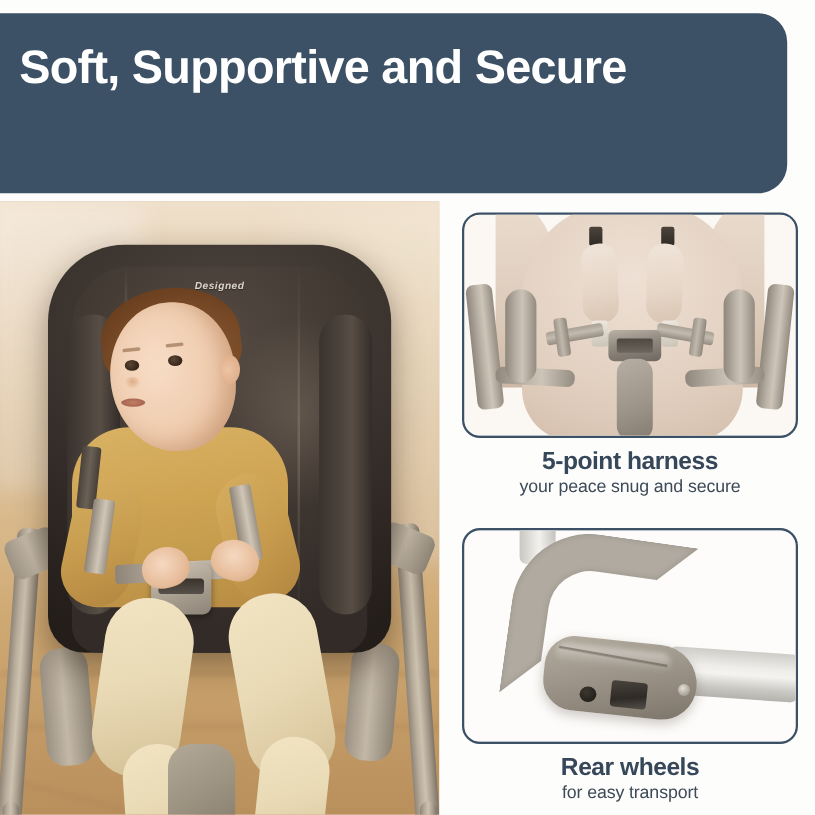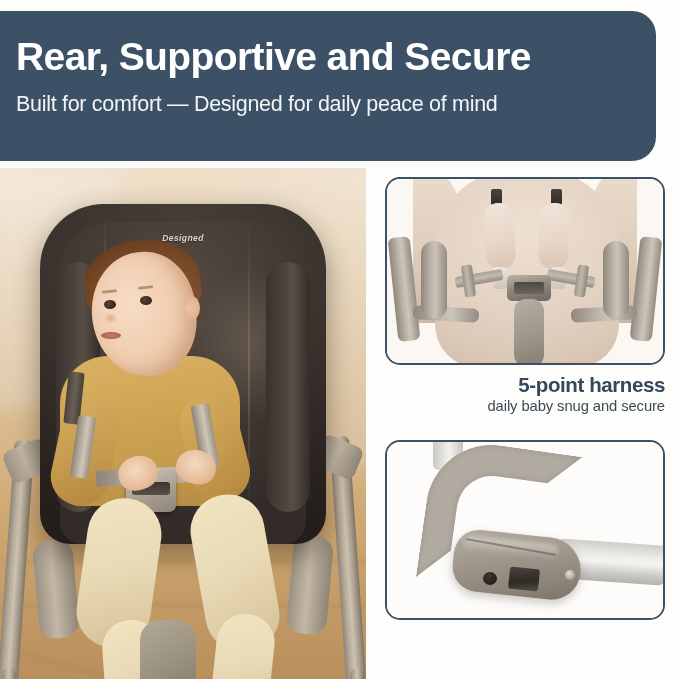--- a/index.html
+++ b/index.html
@@ -231,21 +231,21 @@
     border-radius:15px;
     background:#ffffff;
     overflow:hidden;
   }
   #panel-harness{ top:177px; height:188px; }
   #panel-wheels { top:440px; height:180px; }
 
   .caption{
     position:absolute; left:385px; width:280px; text-align:center;
   }
-  #caption-harness{ top:372px;text-align:right; }
+  #caption-harness{ top:372px; }
   #caption-wheels { top:627px; }
   .caption-title{
     color:#37475a; font-size:20.5px; font-weight:bold;
     letter-spacing:-0.4px; line-height:25px;
   }
   .caption-sub{
     color:#3d4a57; font-size:14.8px; font-weight:normal;
     line-height:19.5px; letter-spacing:-0.1px;
   }
 
@@ -374,22 +374,21 @@
   .p2-seam{
     position:absolute; left:78px; top:104px; width:92px; height:2px;
     background:rgba(70,62,52,.45); border-radius:2px;
     transform:rotate(10deg); filter:blur(.4px);
   }
 </style>
 </head>
 <body>
 
 <div id="header-banner">
-  <div id="banner-title">Rear, Supportive and Secure</div>
-  <div id="banner-subtitle">Built for comfort — Designed for daily peace of mind</div>
+  <div id="banner-title">Soft, Supportive and Secure</div>
 </div>
 
 <div id="main-photo">
   <div class="bg-room"></div>
   <div class="bg-blur-1"></div>
   <div class="bg-blur-2"></div>
 
   <div class="floor-plank" style="top:392px;"></div>
   <div class="floor-plank" style="top:436px;"></div>
   <div class="floor-diag" style="left:-30px; top:470px; transform:rotate(15deg);"></div>
@@ -473,31 +472,33 @@
   <div class="p1-strap-v" style="right:76px; top:86px; width:11px; height:32px; transform:rotate(8deg);"></div>
 
   <div class="p1-buckle">
     <div class="p1-buckle-face"></div>
   </div>
   <div class="p1-crotch"></div>
 </div>
 
 <div id="caption-harness" class="caption">
   <div class="caption-title">5-point harness</div>
-  <div class="caption-sub">daily baby snug and secure</div>
+  <div class="caption-sub">your peace snug and secure</div>
 </div>
 
 <div id="panel-wheels" class="feature-panel">
   <div class="p2-bg"></div>
   <div class="p2-tube-top"></div>
   <div class="p2-elbow"></div>
   <div class="p2-elbow-shade"></div>
   <div class="p2-tube-right"></div>
   <div class="p2-hub"></div>
   <div class="p2-hub-hi"></div>
   <div class="p2-seam"></div>
   <div class="p2-slot"></div>
   <div class="p2-hole"></div>
   <div class="p2-screw"></div>
 </div>
 
 <div id="caption-wheels" class="caption">
+  <div class="caption-title">Rear wheels</div>
+  <div class="caption-sub">for easy transport</div>
 </div>
 
 </body></html>

